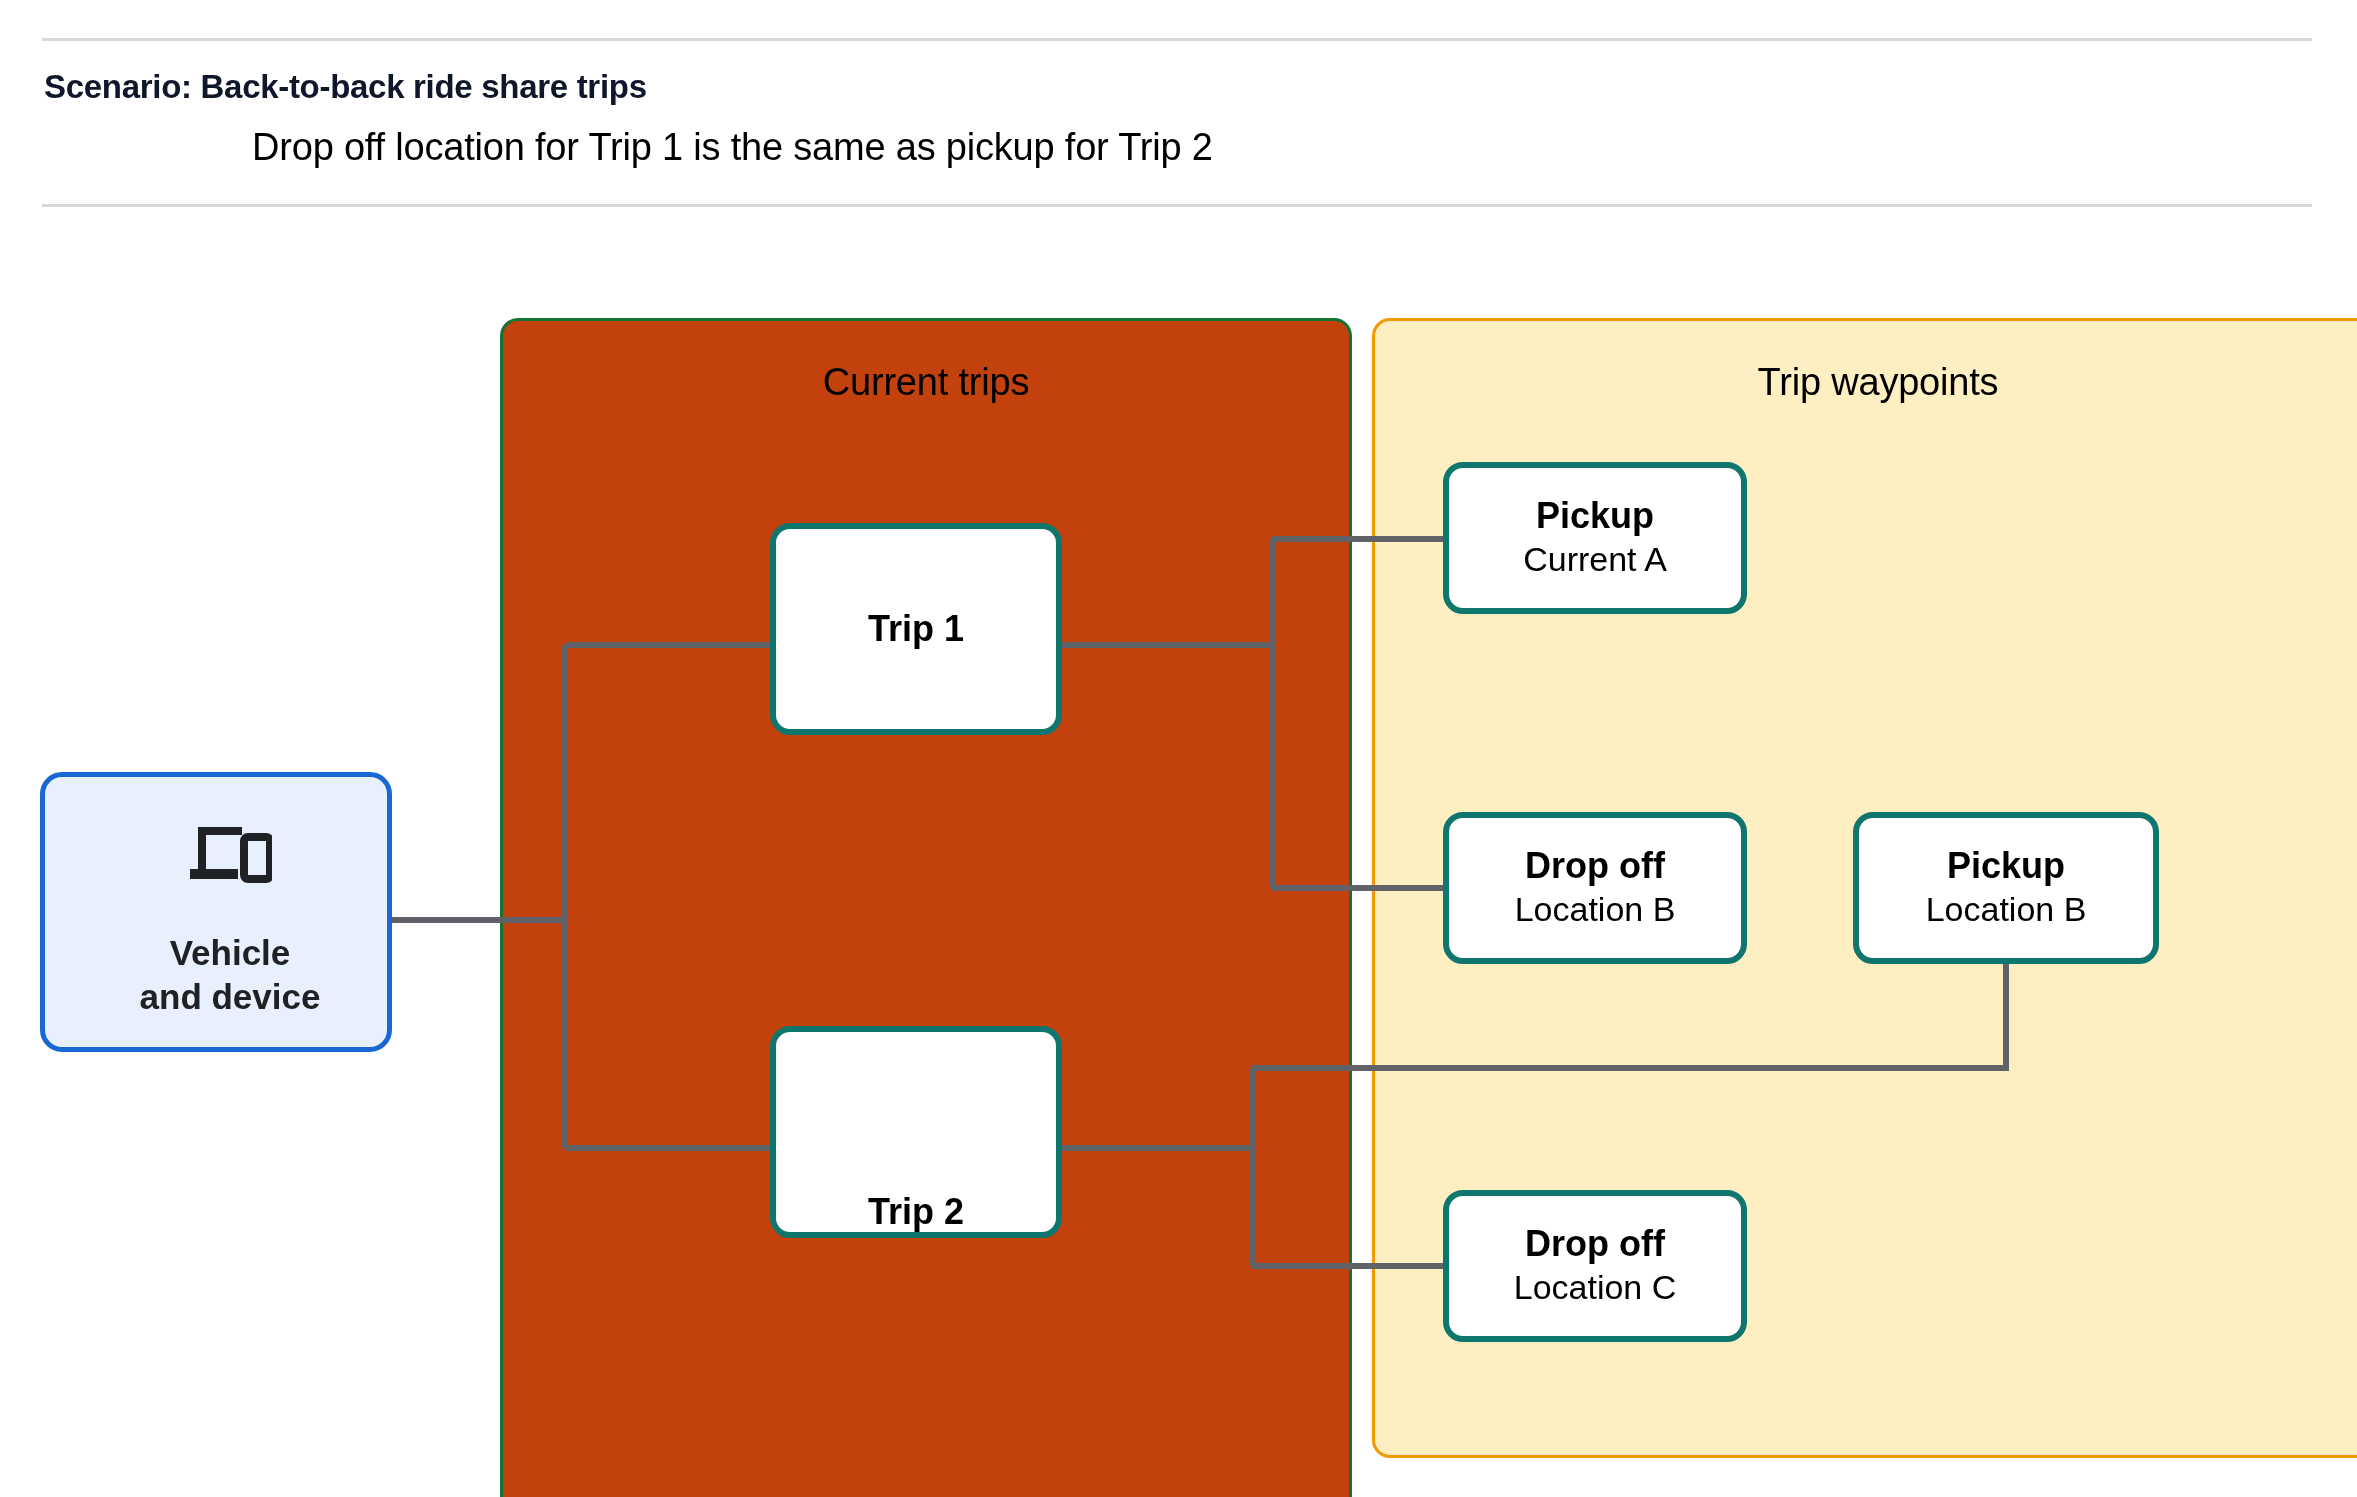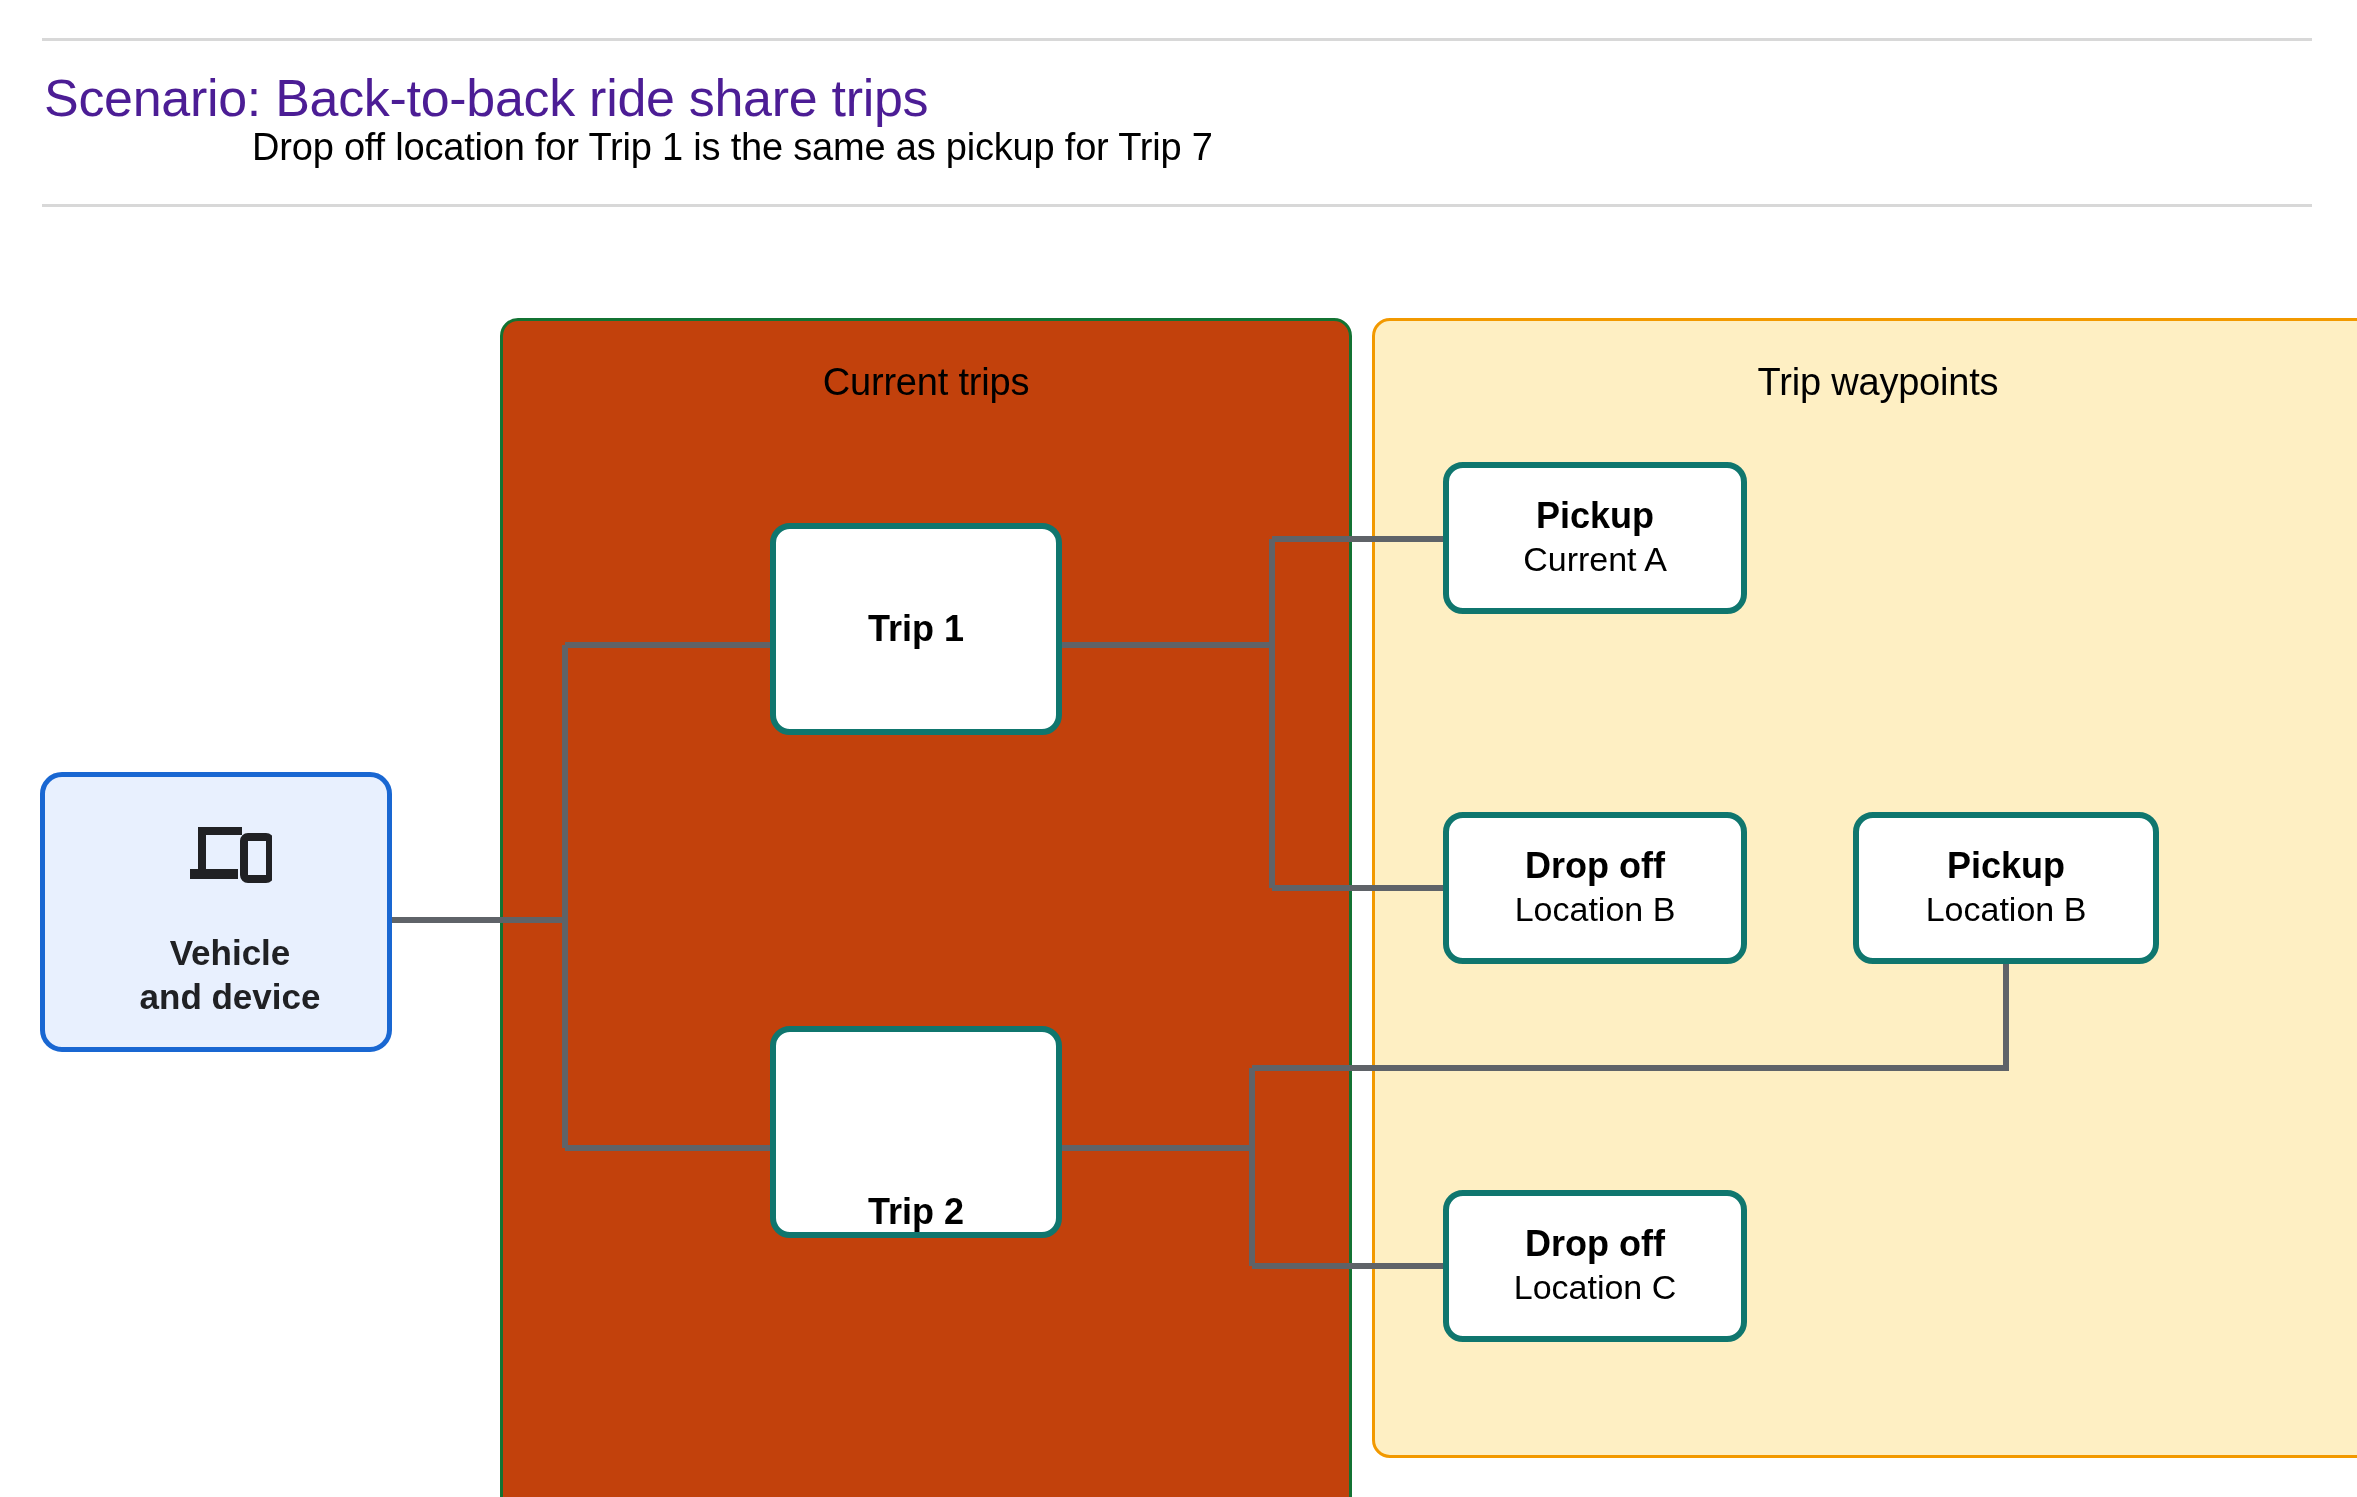--- a/index.html
+++ b/index.html
@@ -30,25 +30,25 @@
     height: 3px;
     background: #d8d8d8;
   }
   .rule.top    { top: 38px; }
   .rule.bottom { top: 204px; }
 
   .scenario-title {
     position: absolute;
     left: 44px;
     top: 68px;
-    font-size: 52px;
-    font-weight: 400;
+    font-size: 33px;
+    font-weight: 700;
     letter-spacing: -0.3px;
     white-space: nowrap;
-    color: #4c1d95;
+    color: #0f172a;
   }
   .scenario-sub {
     position: absolute;
     left: 252px;
     top: 126px;
     font-size: 38px;
     font-weight: 400;
     letter-spacing: -0.2px;
     white-space: nowrap;
     color: #000000;
@@ -166,21 +166,21 @@
     white-space: pre-line;
   }
 </style>
 </head>
 <body>
 
 <div id="stage">
 
   <div class="rule top"></div>
   <div class="scenario-title">Scenario: Back-to-back ride share trips</div>
-  <div class="scenario-sub">Drop off  location for Trip 1 is the same as pickup for Trip 7</div>
+  <div class="scenario-sub">Drop off  location for Trip 1 is the same as pickup for Trip 2</div>
   <div class="rule bottom"></div>
 
   <div class="group" id="group-current-trips">
     <div class="group-title">Current trips</div>
   </div>
 
   <div class="group" id="group-trip-waypoints">
     <div class="group-title">Trip waypoints</div>
   </div>
 

